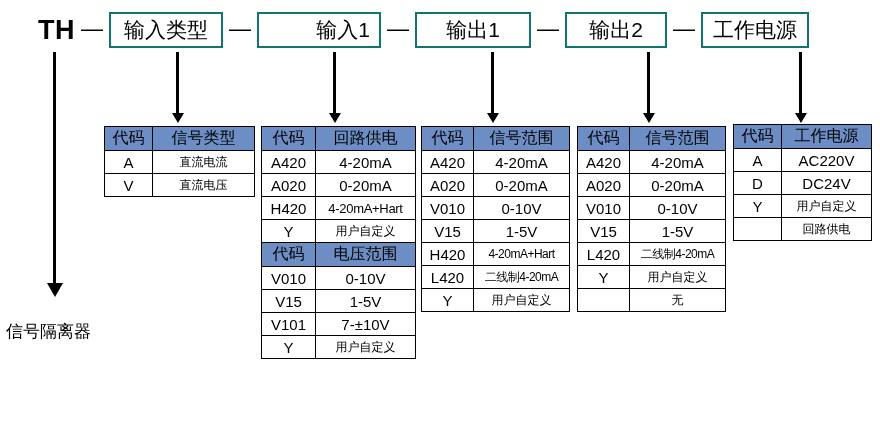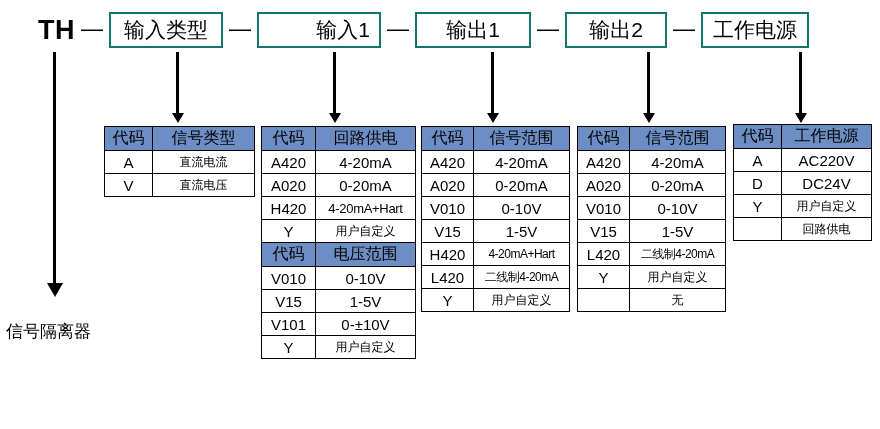--- a/index.html
+++ b/index.html
@@ -230,21 +230,21 @@
       <tr>
         <td class="code">V010</td>
         <td>0-10V</td>
       </tr>
       <tr>
         <td class="code">V15</td>
         <td>1-5V</td>
       </tr>
       <tr>
         <td class="code">V101</td>
-        <td>0-±10V</td>
+        <td>7-±10V</td>
       </tr>
       <tr>
         <td class="code">Y</td>
         <td class="cjk">用户自定义</td>
       </tr>
     </tbody>
   </table>
 
   <table class="spec-table" style="left:421px; top:126px; width:148px;">
     <colgroup>

